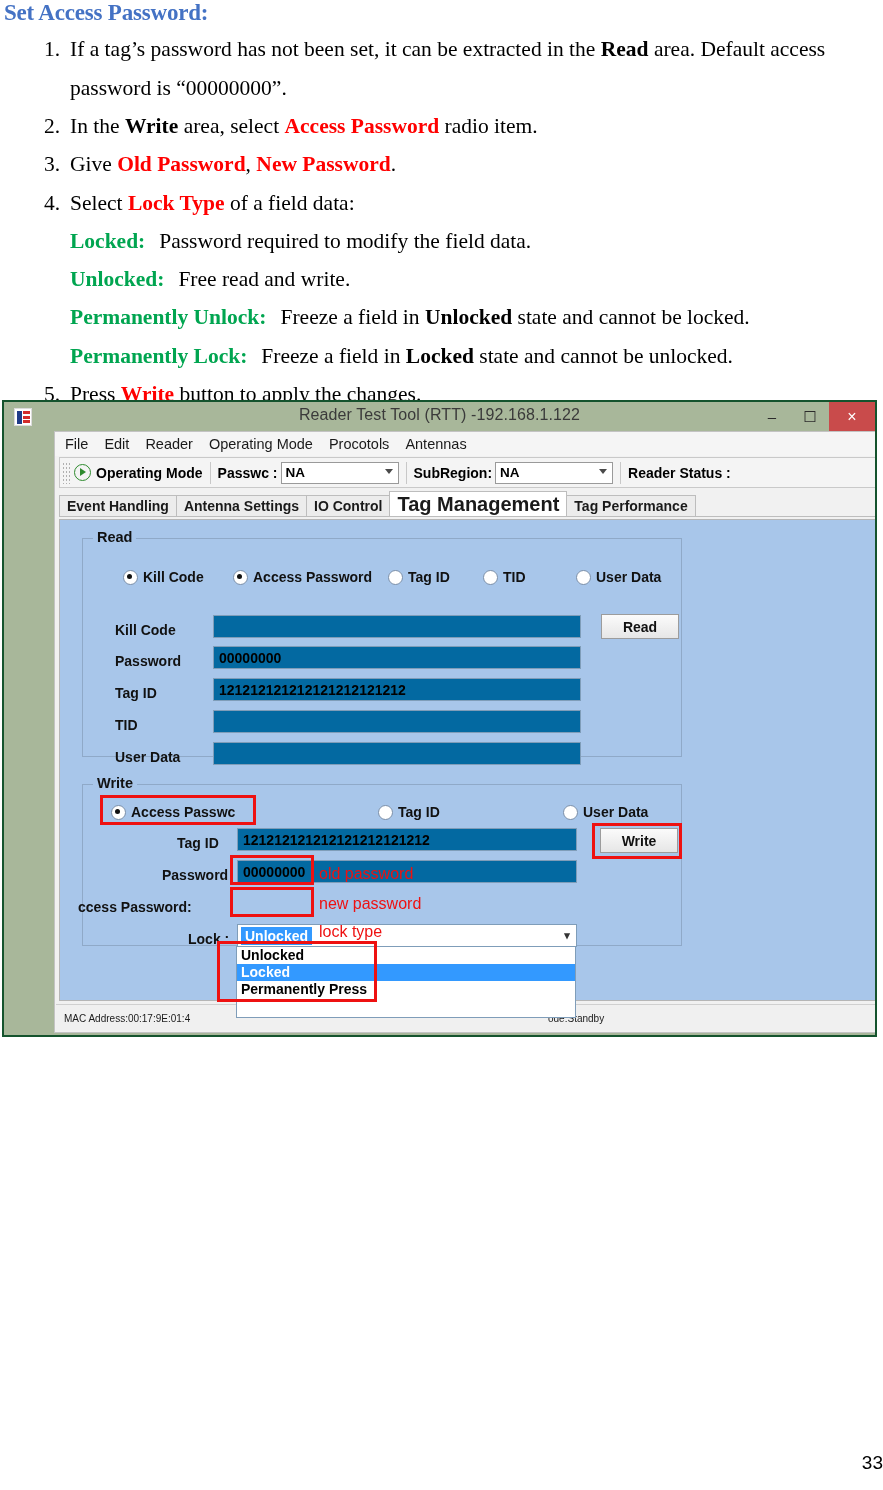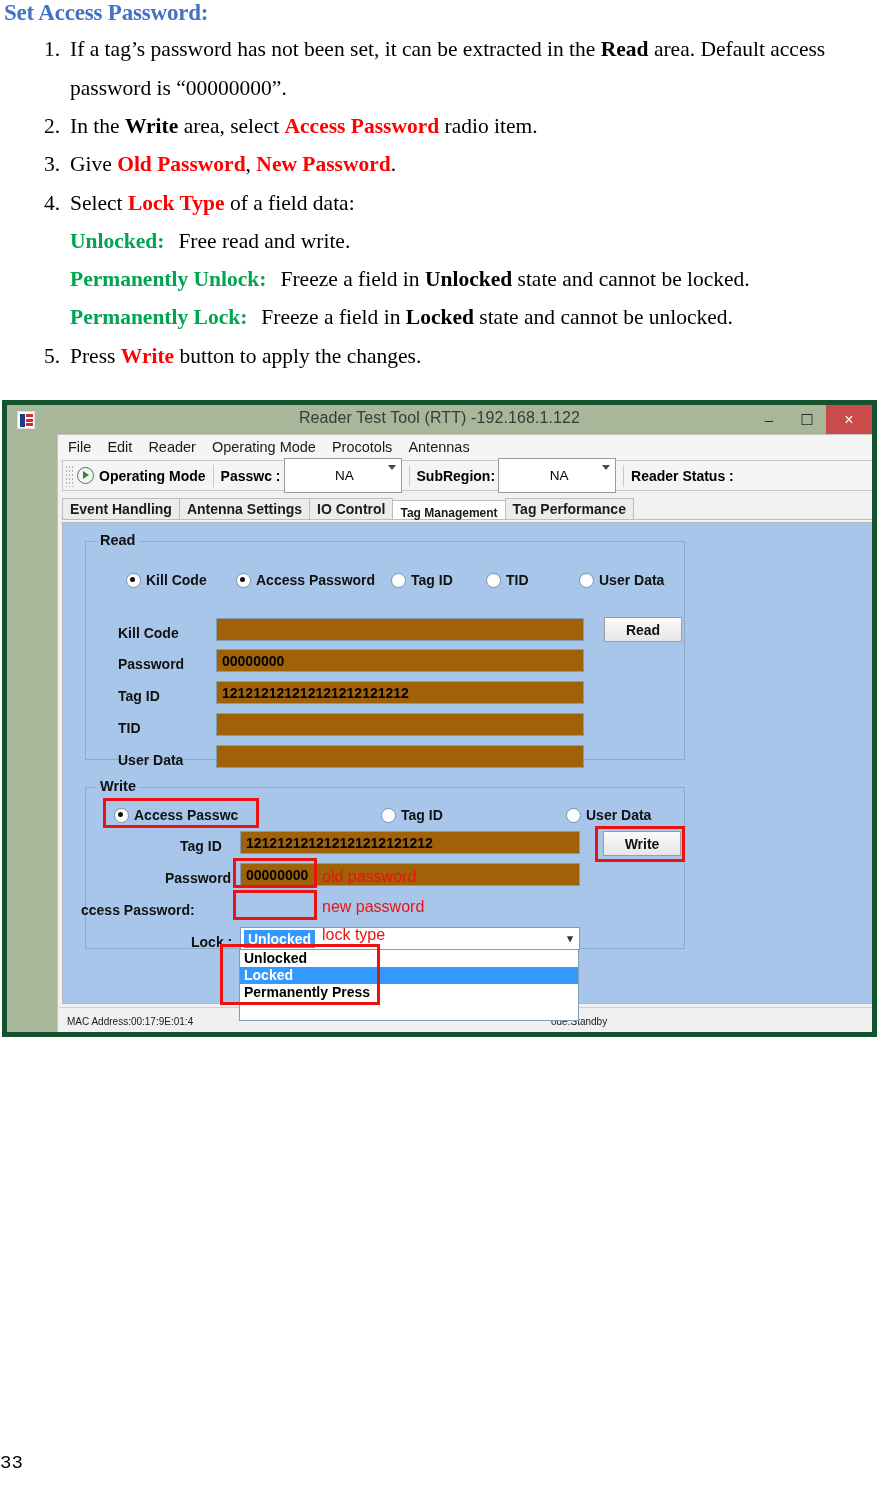--- a/index.html
+++ b/index.html
@@ -61,21 +61,21 @@
   .gap { display: inline-block; width: 14px; }
 
   
   .app-window {
     position: absolute;
     left: 2px;
     top: 400px;
     width: 875px;
     height: 637px;
     background: #a8b79a;
-    border: 5px solid #14532d;
+    border: 2px solid #14532d;
     box-sizing: border-box;
     font-family: "Liberation Sans", sans-serif;
     overflow: hidden;
   }
   .titlebar {
     position: relative;
     height: 29px;
     background: #a8b79a;
   }
   .app-icon {
@@ -174,31 +174,30 @@
     content: "";
     position: absolute;
     left: 4.5px; top: 3px;
     border-left: 6px solid #2e8b2e;
     border-top: 4px solid transparent;
     border-bottom: 4px solid transparent;
   }
   .tb-label { white-space: nowrap; }
   .tb-sep { width: 1px; height: 22px; background: #c8c8c8; margin: 0 7px; }
   .tb-combo {
-    width: 118px; height: 35px;
+    width: 118px; height: 22px;
     border: 1px solid #9a9a9a;
     background: #ffffff;
     display: flex; align-items: center;
     padding-left: 4px;
     font-size: 13.5px;
-    font-weight: normal;
+    font-weight: bold;
     box-sizing: border-box;
     position: relative;
     margin-left: 3px;
-    justify-content: center;
   }
   .tb-combo .arrow {
     position: absolute; right: 5px; top: 6px;
     width: 0; height: 0;
     border-left: 4px solid transparent;
     border-right: 4px solid transparent;
     border-top: 5px solid #4a4a4a;
   }
 
   .tabrow {
@@ -217,24 +216,24 @@
     font-weight: bold;
     background: #ececec;
     border: 1px solid #bdbdbd;
     border-bottom: none;
     margin-right: -1px;
     box-sizing: border-box;
     color: #1a1a1a;
     white-space: nowrap;
   }
   .tab.active {
-    height: 19px;
+    height: 25px;
     line-height: 25px;
     background: #ffffff;
-    font-size: 12px;
+    font-size: 20px;
     position: relative;
     z-index: 2;
   }
 
   .panel {
     margin: 2px 4px 0 4px;
     height: 482px;
     background: #a8c6ea;
     border: 1px solid #b6b6b6;
     position: relative;
@@ -284,21 +283,21 @@
 
   .fld-label {
     position: absolute;
     font-size: 14px;
     font-weight: bold;
     color: #111;
     white-space: nowrap;
   }
   .textbox {
     position: absolute;
-    background: #a16207;
+    background: #0369a1;
     border: 1px solid #7f9db9;
     box-sizing: border-box;
     font-size: 14px;
     font-weight: bold;
     font-family: "Liberation Sans", sans-serif;
     color: #000;
     display: flex;
     align-items: center;
     padding-left: 5px;
     overflow: hidden;
@@ -397,43 +396,44 @@
     font-family: "Liberation Sans", sans-serif;
     z-index: 21;
     white-space: nowrap;
   }
 
   
   .page-number {
     position: absolute;
     left: 0; right: 0;
     top: 1452px;
-    text-align: left;
+    text-align: right;
     font-size: 19px;
-    font-family: Liberation Mono, monospace;
+    font-family: Liberation Sans, sans-serif;
     color: #000;
   }
 </style>
 </head>
 <body>
 
 <div class="doc">
   <div class="doc-heading">Set Access Password:</div>
   <ol class="steps" id="steps-list">
       <li>
         <div><span>If a tag’s password has not been set, it can be extracted in the </span><span class="bk" style="font-weight: bold;">Read</span><span> area. Default access password is “00000000”.</span></div>
       </li>
       <li>
         <div><span>In the </span><span class="bk" style="font-weight: bold;">Write</span><span> area, select </span><span class="red">Access Password</span><span> radio item.</span></div>
       </li>
       <li>
         <div><span>Give </span><span class="red">Old Password</span><span>, </span><span class="red">New Password</span><span>.</span></div>
       </li>
       <li>
         <div><span>Select </span><span class="red">Lock Type</span><span> of a field data:</span></div>
+        <div class="sub-line"><span class="green">Locked:</span><span class="gap"></span><span>Password required to modify the field data.</span></div>
         <div class="sub-line"><span class="green">Unlocked:</span><span class="gap"></span><span>Free read and write.</span></div>
         <div class="sub-line"><span class="green">Permanently Unlock:</span><span class="gap"></span><span>Freeze a field in </span><span class="bk" style="font-weight: bold;">Unlocked</span><span> state and cannot be locked.</span></div>
         <div class="sub-line"><span class="green">Permanently Lock:</span><span class="gap"></span><span>Freeze a field in </span><span class="bk" style="font-weight: bold;">Locked</span><span> state and cannot be unlocked.</span></div>
       </li>
       <li>
         <div><span>Press </span><span class="red">Write</span><span> button to apply the changes.</span></div>
       </li>
     </ol>
 </div>
 

